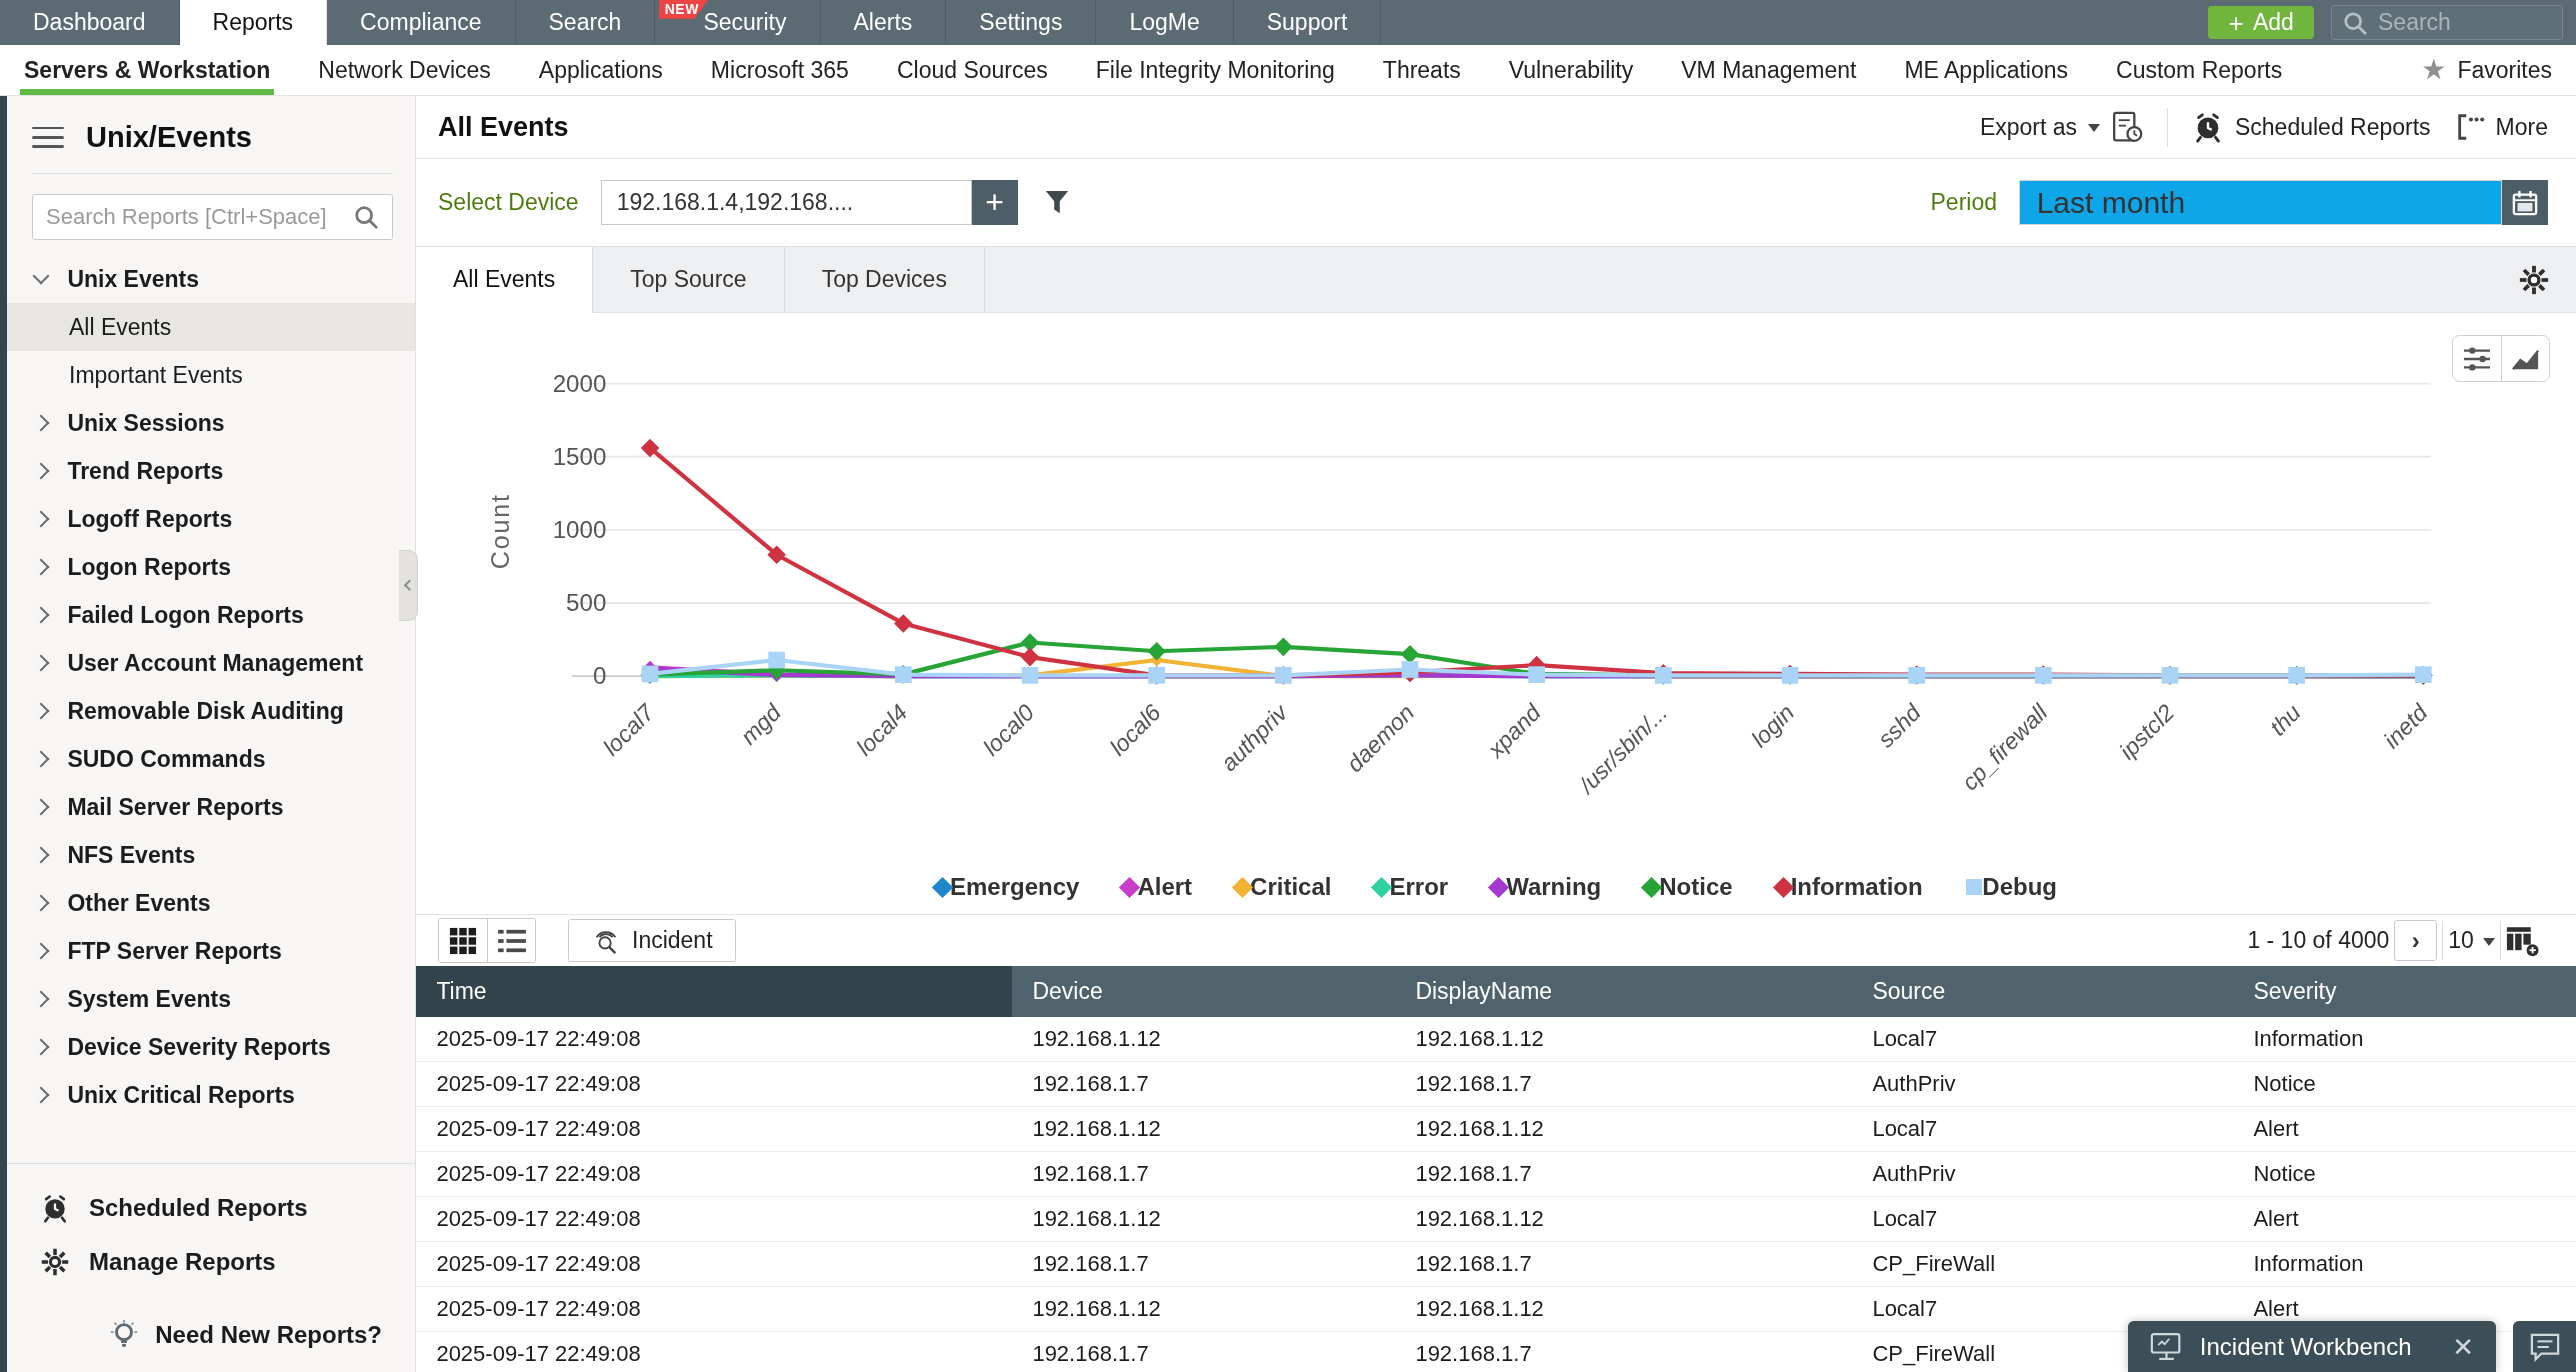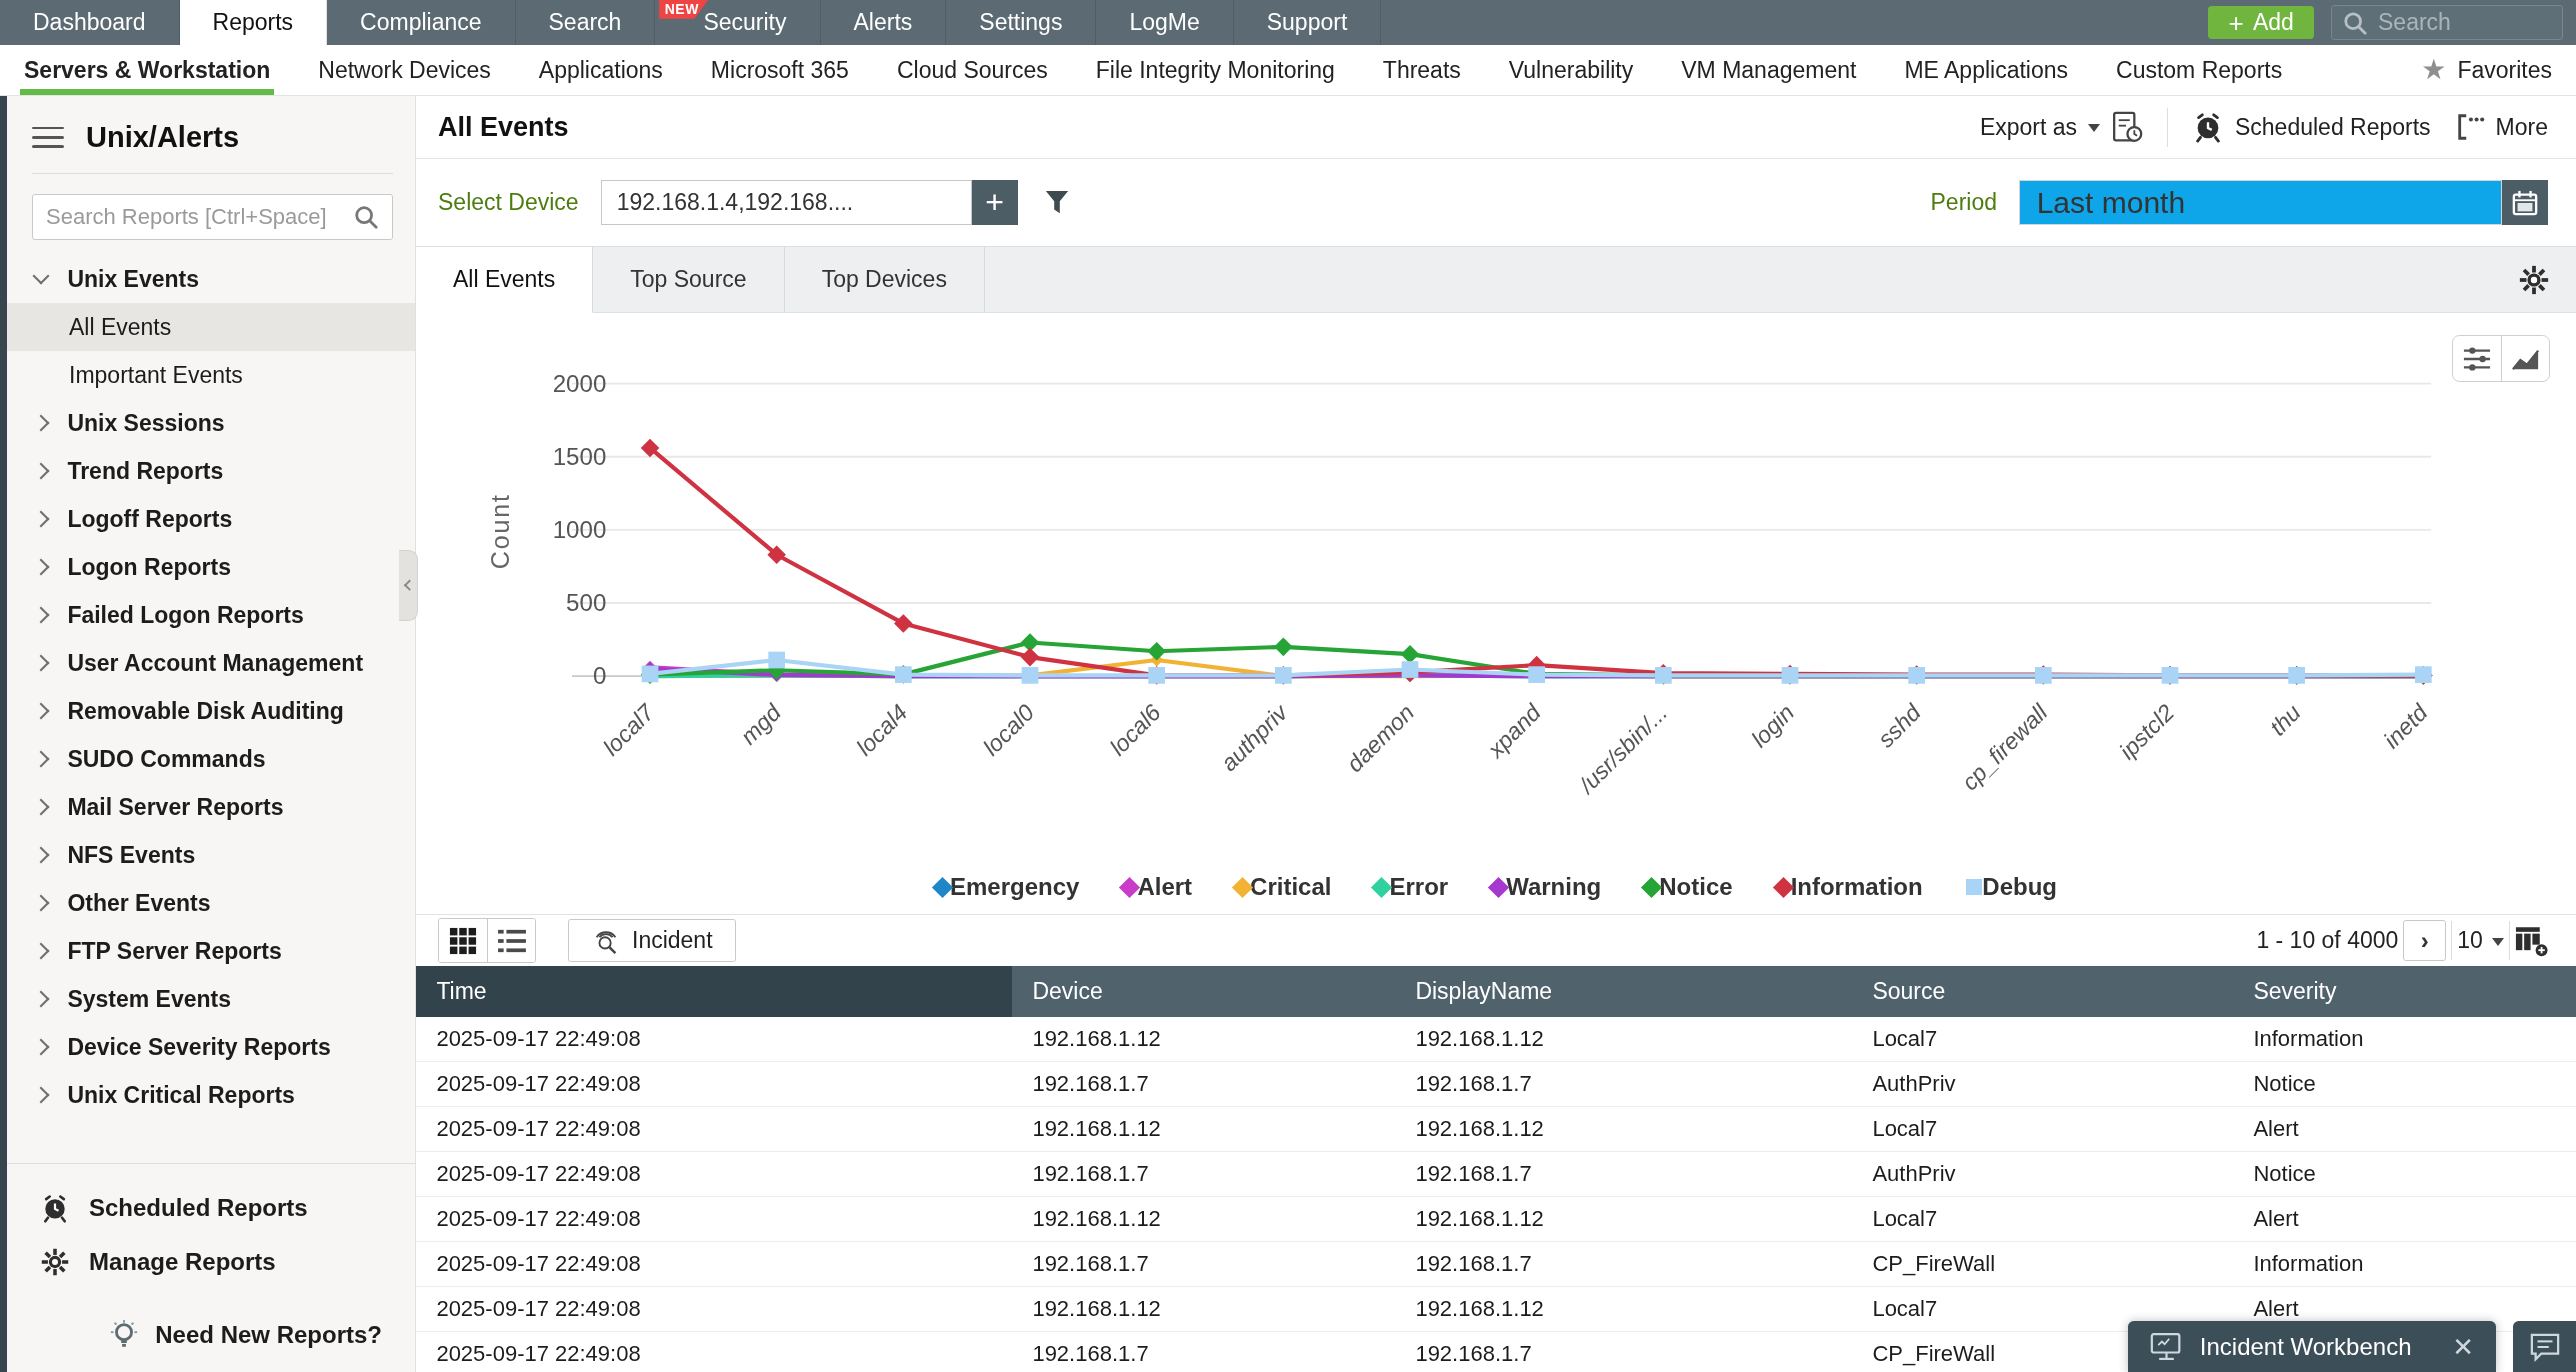--- a/index.html
+++ b/index.html
@@ -77,21 +77,21 @@
   .chart-card { position:relative; height:602px; border-bottom:0.9px solid #e3e3e3; }
   .chart-toggles { position:absolute; right:26px; top:22px; display:flex; border:0.9px solid #cfcfcf; border-radius:7.4px; overflow:hidden; background:#fff; z-index:5; }
   .ctog { width:48px; height:45px; display:flex; align-items:center; justify-content:center; cursor:pointer; }
   .ctog + .ctog { border-left:0.9px solid #cfcfcf; }
   #chart-svg { position:absolute; left:0; top:0; }
   .legend { position:absolute; left:0; right:0; bottom:13px; display:flex; justify-content:center; gap:43px; align-items:center; }
   .leg-item { display:flex; align-items:center; font-size:24px; font-weight:bold; color:#333; cursor:pointer; }
   .leg-marker { width:15px; height:15px; transform:rotate(45deg); }
   .leg-marker.square { transform:none; width:16.7px; height:16.7px; }
 
-  .tbl-toolbar { height:51px; display:flex; align-items:center; padding:0 28px 0 22px;text-align:center; }
+  .tbl-toolbar { height:51px; display:flex; align-items:center; padding:0 37px 0 22px;text-align:center; }
   .viewgrp { display:flex; border:0.9px solid #c9c9c9; border-radius:2.8px; overflow:hidden; }
   .viewbtn { width:48px; height:43px; display:flex; align-items:center; justify-content:center; background:#fff; cursor:pointer; }
   .viewbtn + .viewbtn { border-left:0.9px solid #c9c9c9; }
   .incident-btn { margin-left:32px; display:flex; align-items:center; gap:11px; height:43px; padding:0 22px; border:0.9px solid #c9c9c9; border-radius:2.8px; background:#fff; font-size:23px; color:#222; cursor:pointer; }
   .tb-right { margin-left:auto; display:flex; align-items:center; gap:5px; font-size:23px; color:#222; }
   .next-btn { width:43px; height:41px; border:0.9px solid #c9c9c9; border-radius:2.8px; display:flex; align-items:center; justify-content:center; font-size:24px; font-weight:bold; color:#333; cursor:pointer; background:#fff; }
   .pagesize { display:flex; align-items:center; gap:9.3px; cursor:pointer; }
 
   .grid { display:grid; grid-template-columns:596px 383px 457px 381px 1fr; }
   .thead { height:51px; background:#50626c; color:#fff; font-size:23px; }
@@ -157,21 +157,21 @@
 </div>
 
 <div class="sidebar">
   <div class="edge"></div>
   <div class="sb-head">
     <div class="burger">
         <div></div>
         <div></div>
         <div></div>
       </div>
-    <div class="sb-title">Unix/Alerts</div>
+    <div class="sb-title">Unix/Events</div>
   </div>
   <div class="sb-divider"></div>
   <div class="sb-search">
     <input placeholder="Search Reports [Ctrl+Space]" style="">
     <svg width="26" height="26" viewBox="0 0 28 28">
         <circle cx="12" cy="12" r="8" fill="none" stroke="#777" stroke-width="3"></circle>
         <line x1="18" y1="18" x2="25" y2="25" stroke="#777" stroke-width="3" stroke-linecap="round"></line>
       </svg>
   </div>
   <div class="sb-tree" id="sb-tree">

